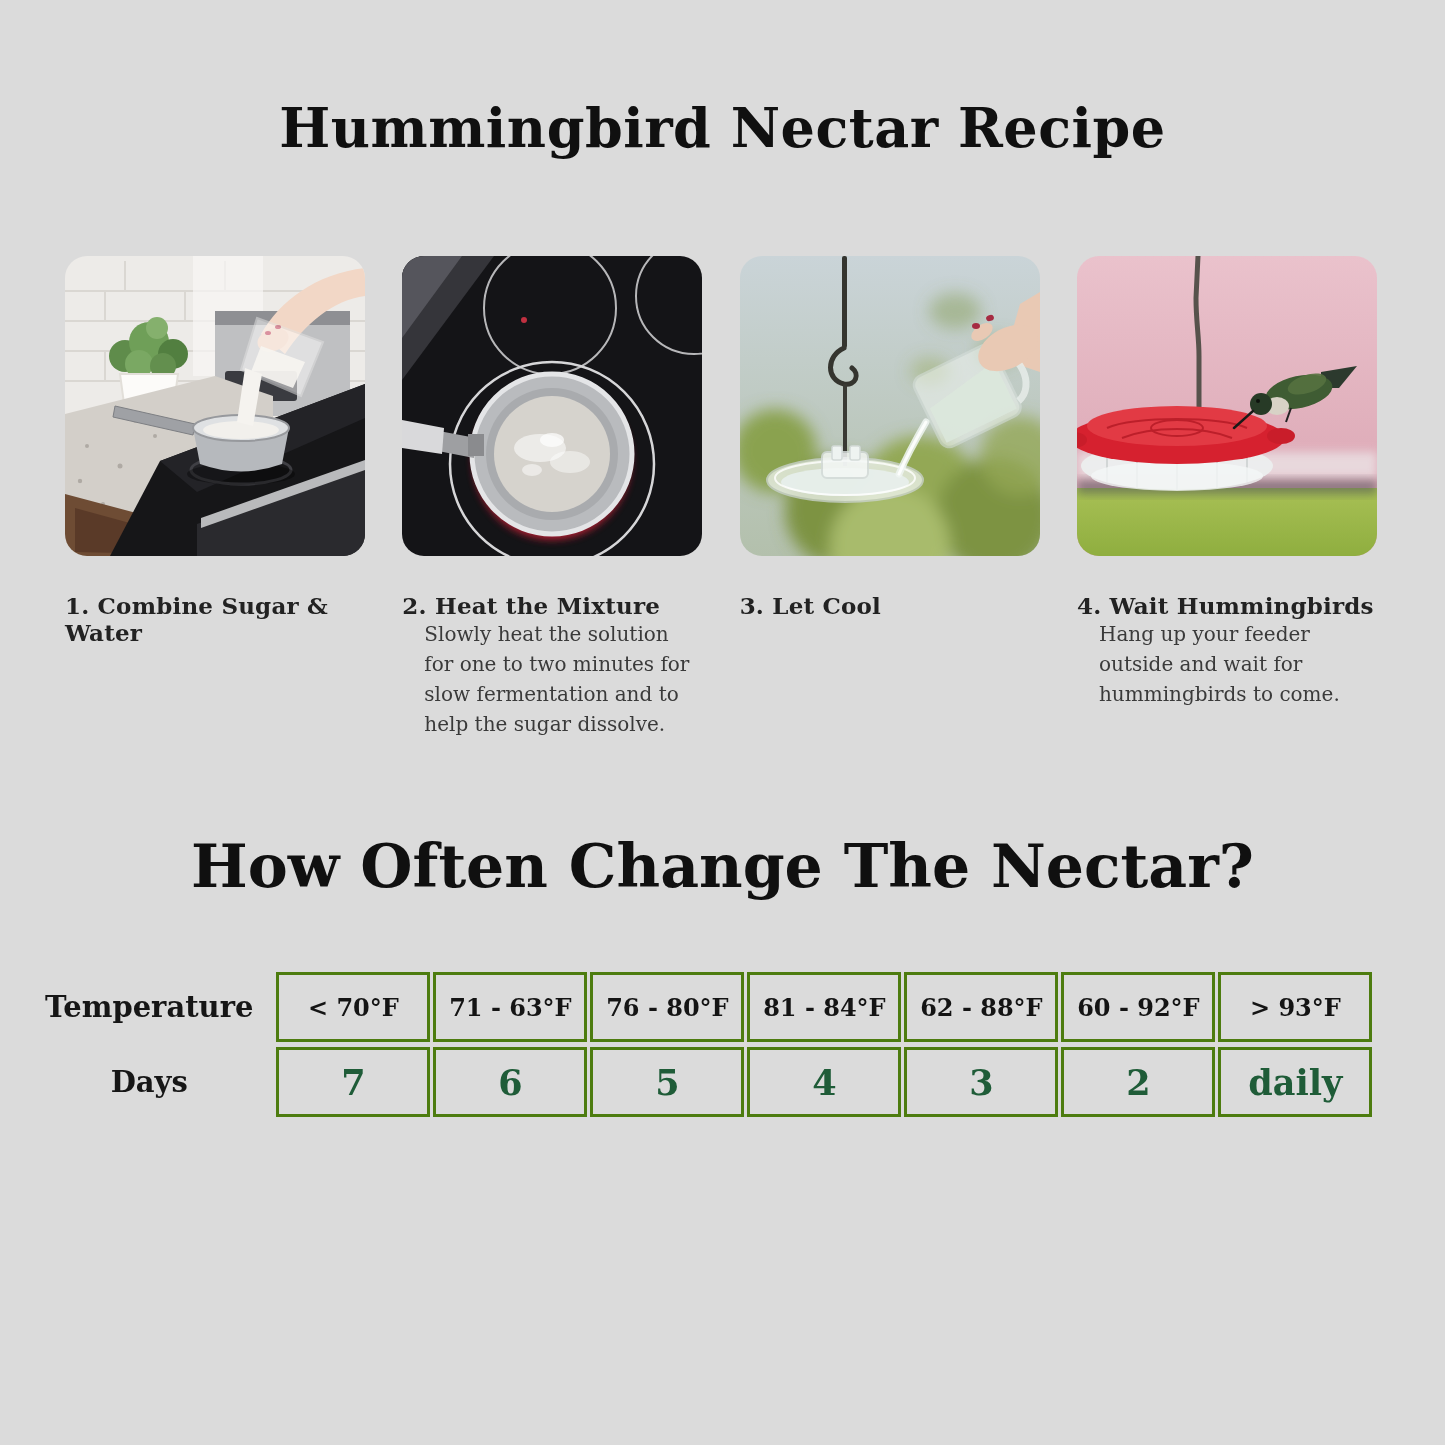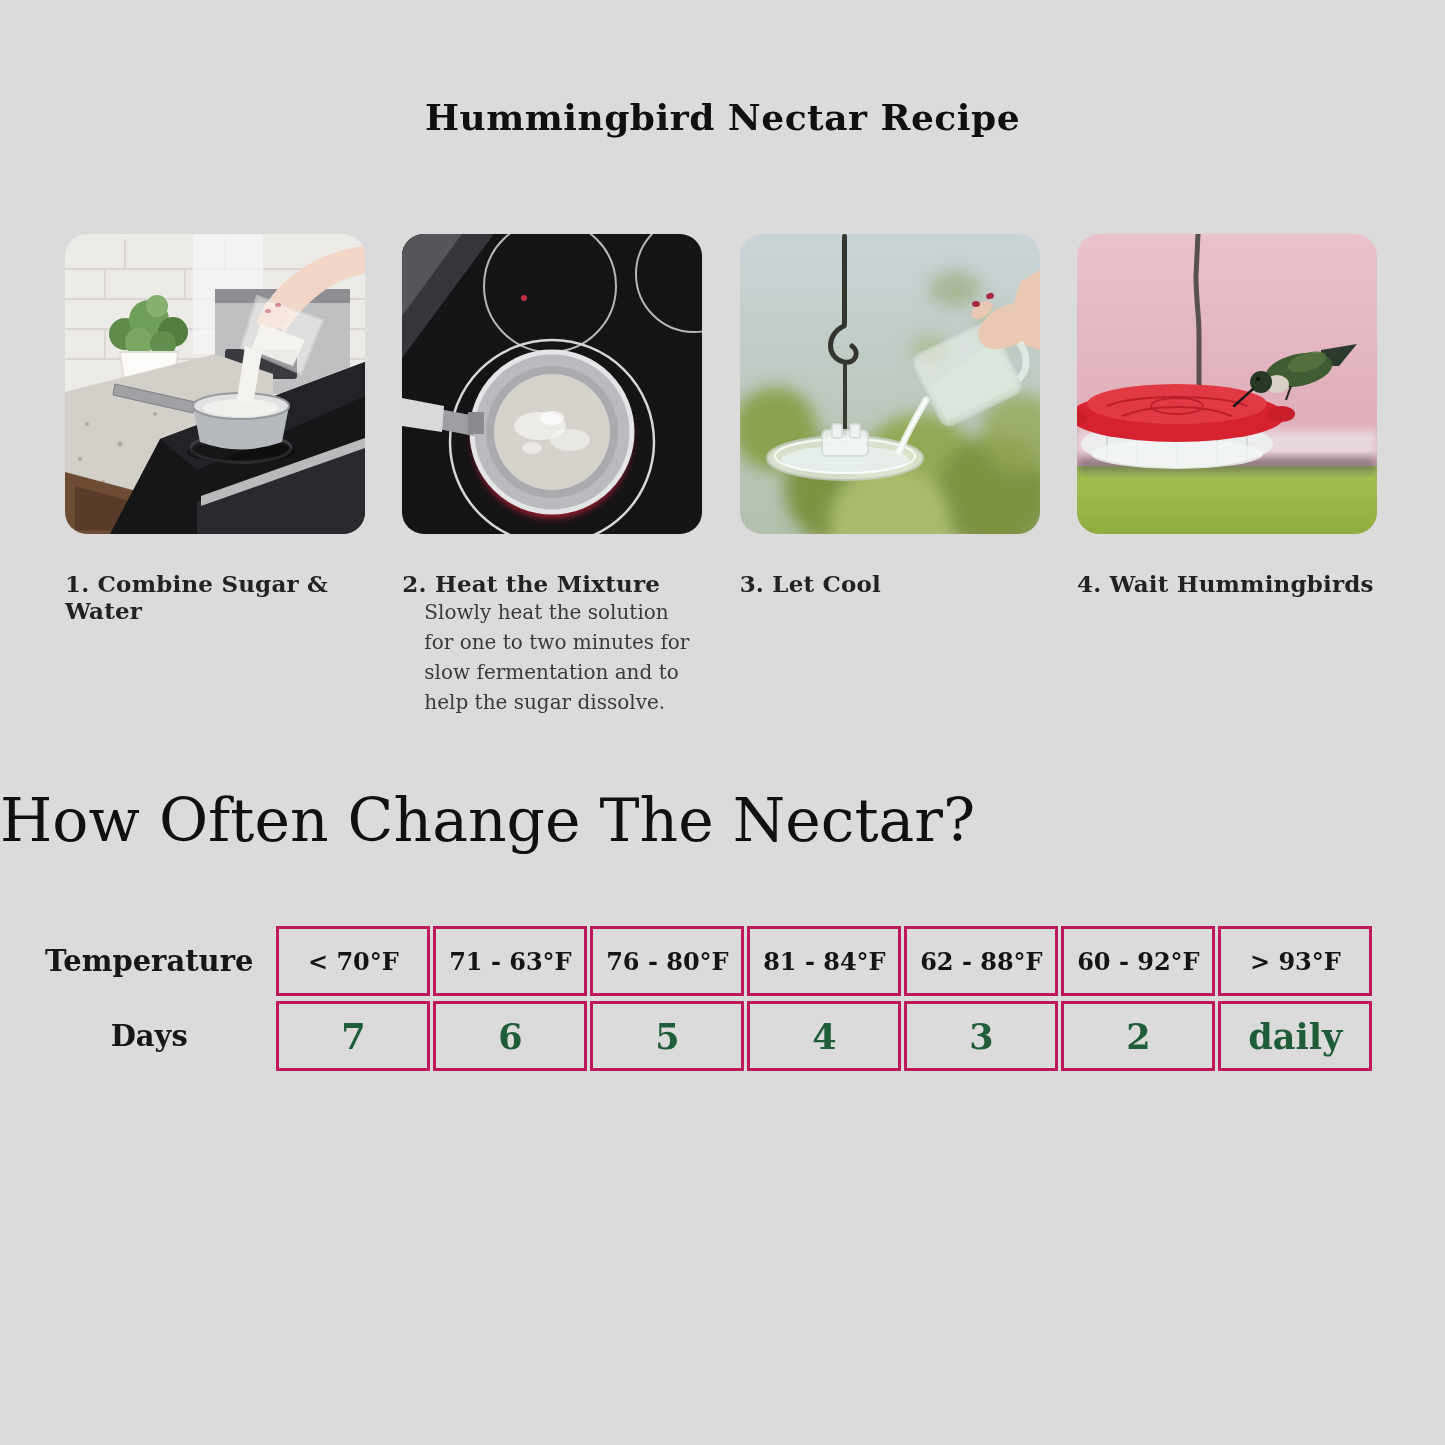--- a/index.html
+++ b/index.html
@@ -8,21 +8,21 @@
     background:#dbdbdb;
     font-family:"DejaVu Serif","Liberation Serif",serif;
     color:#1a1a1a;
     overflow:hidden;
   }
   .page { width:1445px; height:1445px; position:relative; }
 
   .main-title {
     padding-top:96px;
     text-align:center;
-    font-size:36px;
+    font-size:54px;
     font-weight:bold;
     letter-spacing:0.5px;
     color:#101010;
   }
 
   .steps {
     display:grid;
     grid-template-columns:300px 300px 300px 300px;
     justify-content:space-between;
     padding:0 68px 0 65px;
@@ -43,44 +43,45 @@
   }
   .step-body {
     margin-top:0;
     padding-left:22px;
     font-size:20px;
     line-height:1.5;
     color:#3a3a3a;
   }
 
   .section-title {
-    margin-top:68px;
+    margin-top:92px;
+    text-align:center;
     font-size:60px;
-    font-weight:normal;
+    font-weight:bold;
     color:#101010;
   }
 
   .nectar-table {
     border-collapse:separate;
     border-spacing:3px 5px;
     margin:66px 0 0 42px;
   }
   .nectar-table td { text-align:center; vertical-align:middle; }
   .row-label {
     width:188px;
     text-align:left;
     padding-right:20px;
     font-size:29px;
     font-weight:bold;
     color:#161616;
   }
   .temp-cell, .day-cell {
     width:154px;
     height:70px;
-    border:3px solid #be185d;
+    border:3px solid #4d7c0f;
     background:#dbdbdb;
   }
   .temp-cell {
     font-size:24px;
     font-weight:bold;
     color:#141414;
   }
   .day-cell {
     font-size:35px;
     font-weight:bold;
@@ -280,20 +281,21 @@
         <polygon points="244,116 280,110 262,132 244,132" fill="#2c3a2e"></polygon>
         <ellipse cx="222" cy="136" rx="34" ry="16" fill="#3f5c33" transform="rotate(-12 222 136)"></ellipse>
         <ellipse cx="230" cy="128" rx="20" ry="9" fill="#55713f" transform="rotate(-18 230 128)" opacity="0.9"></ellipse>
         <ellipse cx="200" cy="150" rx="12" ry="9" fill="#d8d2c6"></ellipse>
         <circle cx="184" cy="148" r="11" fill="#273a26"></circle>
         <circle cx="181" cy="145" r="2" fill="#0d120d"></circle>
         <line x1="176" y1="155" x2="157" y2="172" stroke="#1a1a18" stroke-width="2.5" stroke-linecap="round"></line>
         <line x1="214" y1="152" x2="209" y2="166" stroke="#222" stroke-width="2"></line>
       </svg>
       <div class="step-heading">4. Wait Hummingbirds</div>
+      <div class="step-body">Hang up your feeder outside and wait for hummingbirds to come.</div>
     </div>
 
   </div>
 
   <h2 class="section-title">How Often Change The Nectar?</h2>
 
   <table class="nectar-table">
     <tbody>
         <tr>
       <td class="row-label">Temperature</td>

